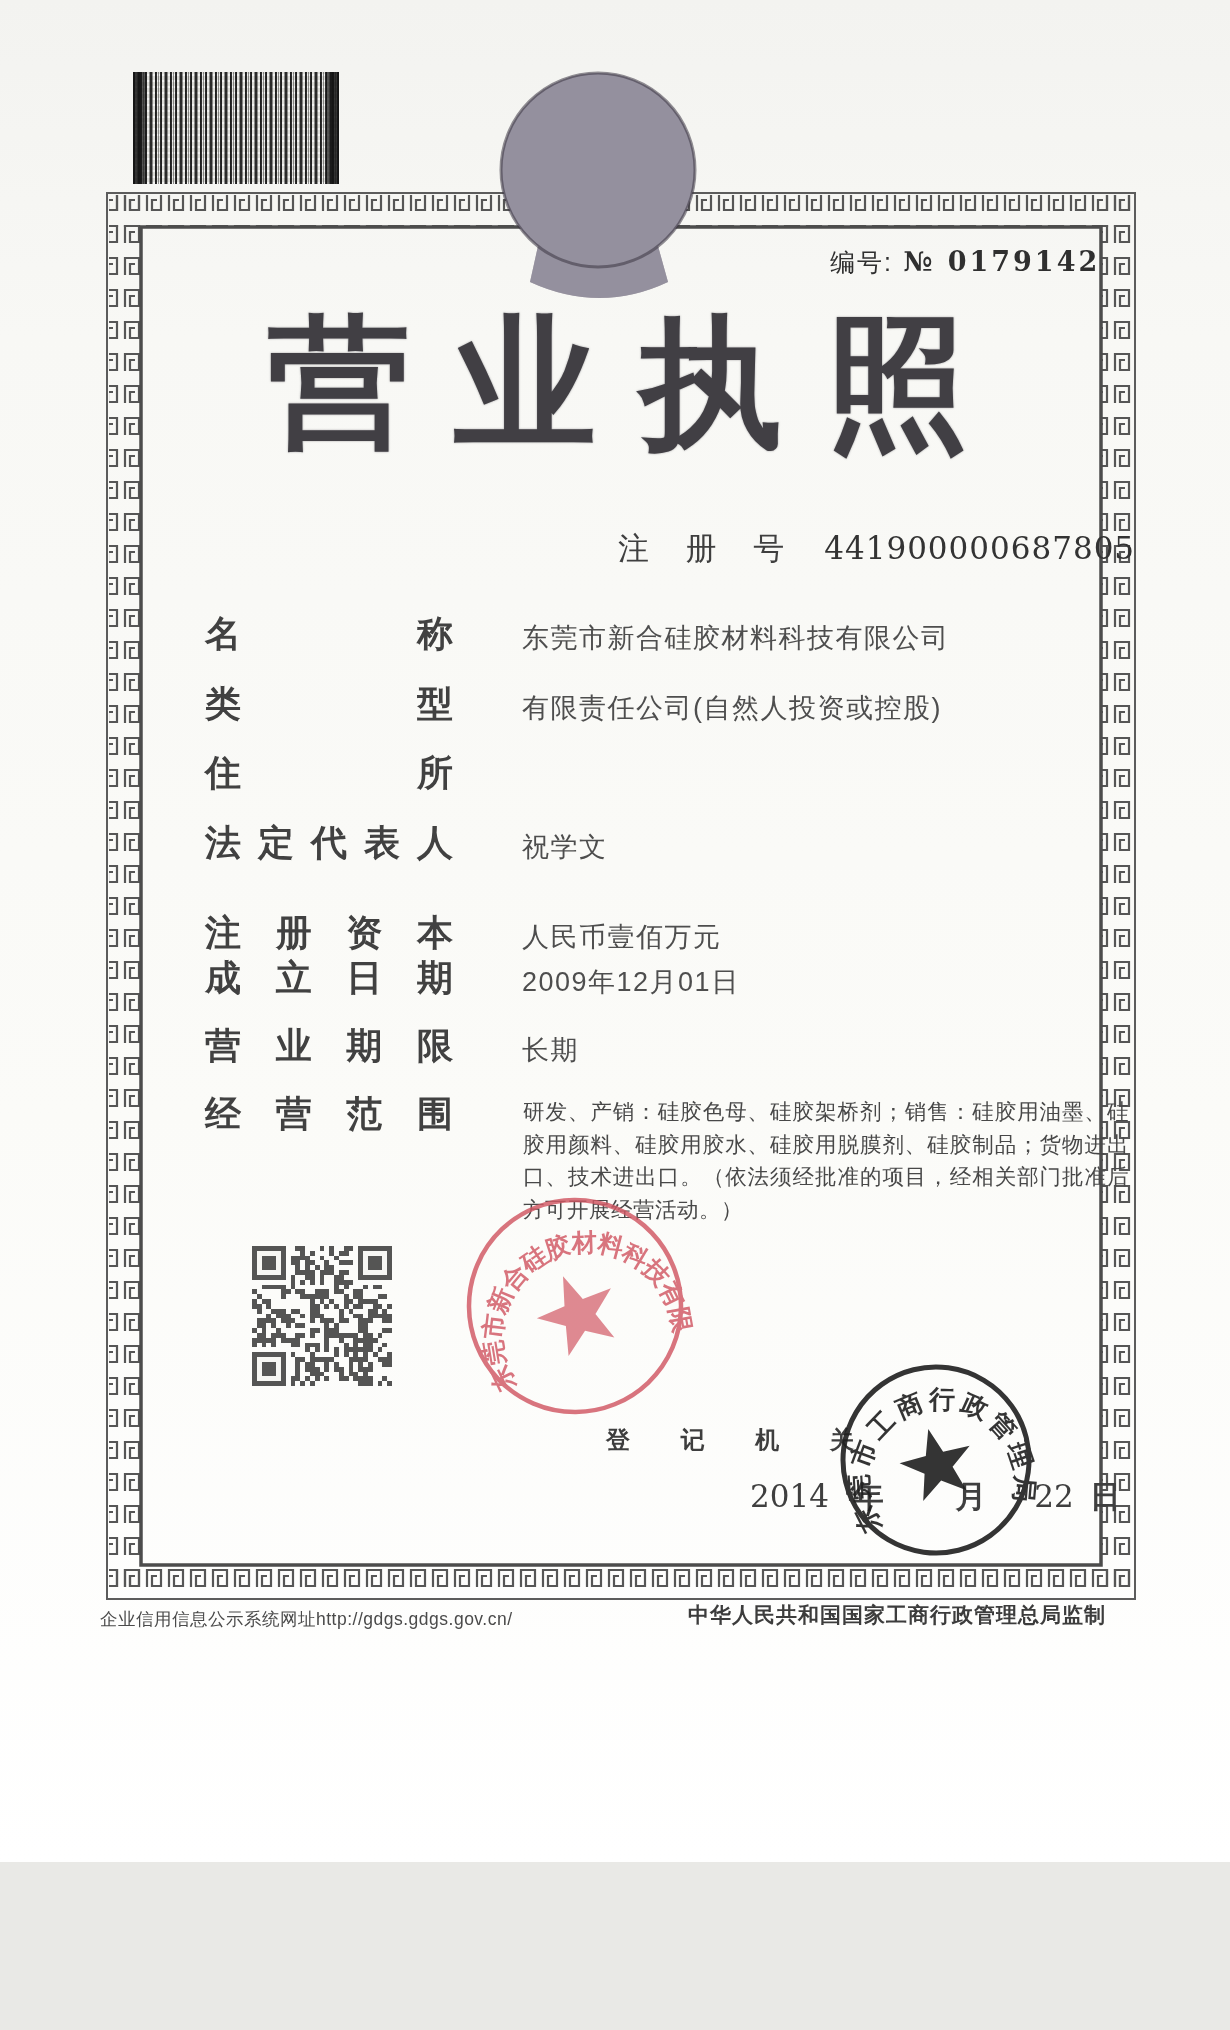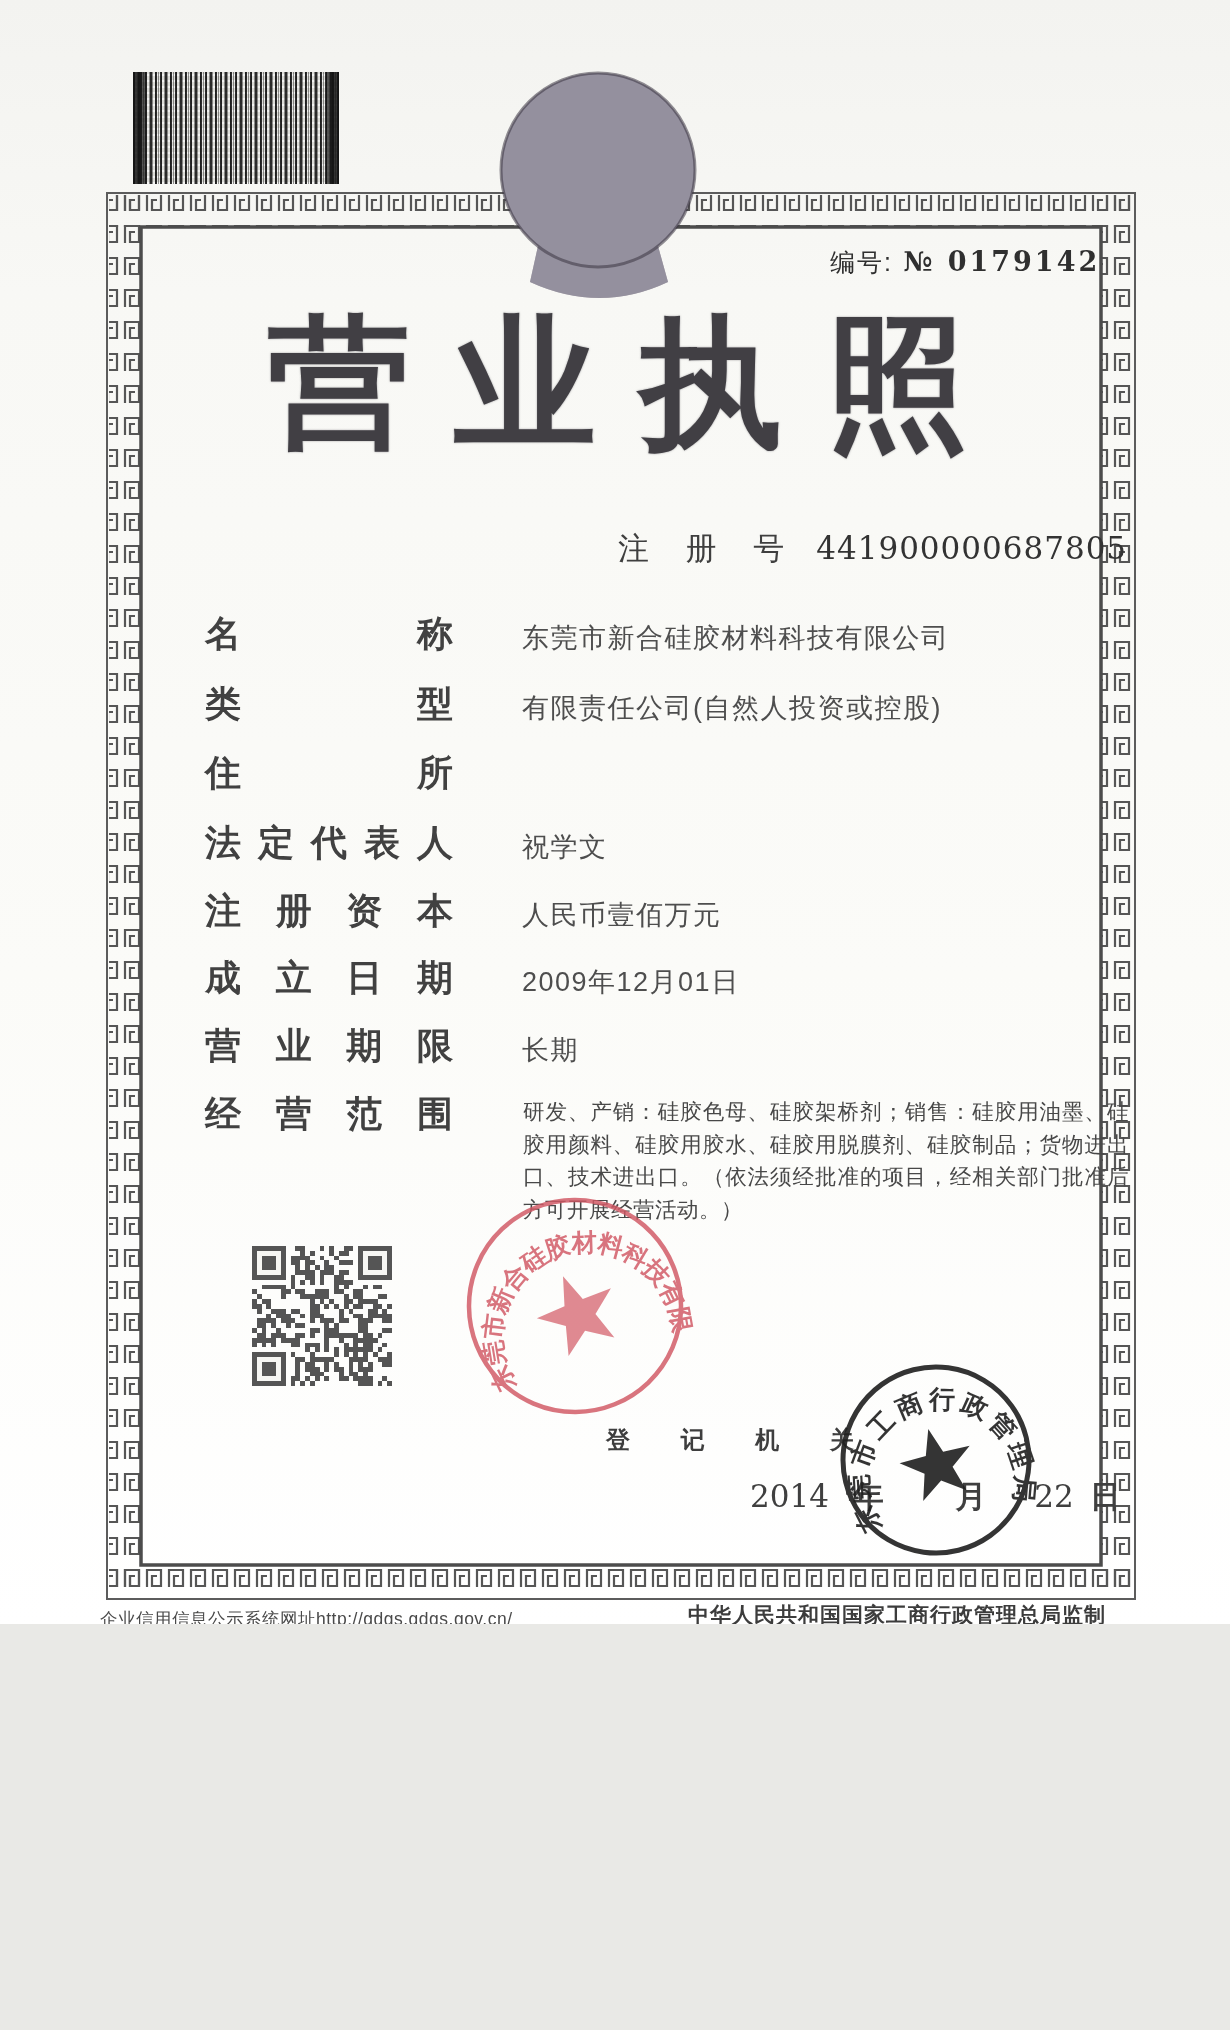--- a/index.html
+++ b/index.html
@@ -1,17 +1,17 @@
 <!DOCTYPE html>
 <html><head>
 <meta charset="utf-8">
 <style>
   html,body{margin:0;padding:0;background:#e9e9e6;}
   .page{
-    position:relative;width:1230px;height:1624px;overflow:hidden;
+    position:relative;width:1230px;height:1862px;overflow:hidden;
     background:linear-gradient(180deg,#f3f3f0 0%,#f8f8f5 18%,#fbfbf8 60%,#ffffff 100%);
     font-family:"Liberation Sans","DejaVu Sans",sans-serif;color:#3d3d3d;
   }
   
   .barcode{
     position:absolute;left:133px;top:72px;width:192px;height:112px;
     background-color:#d8d8d4;
     background-image:
       repeating-linear-gradient(90deg,rgba(22,22,22,.88) 0 2px,rgba(255,255,255,0) 2px 5px),
       repeating-linear-gradient(90deg,rgba(30,30,30,.45) 0 1px,transparent 1px 3px),
@@ -29,21 +29,21 @@
     font-size:25px;color:#2f2f2f;letter-spacing:2px;
   }
   .serial .no{font-family:"DejaVu Serif","Liberation Serif",serif;font-weight:bold;font-size:27px;margin-left:10px;letter-spacing:3px;}
   .title{
     position:absolute;left:268px;top:312px;white-space:nowrap;line-height:1;
     font-size:142px;font-weight:bold;letter-spacing:44px;color:#413f44;
     font-family:"DejaVu Sans","Liberation Sans",sans-serif;
     text-shadow:0 0 2px rgba(70,68,74,.55);
   }
   .regno{
-    position:absolute;left:618px;top:528px;display:flex;align-items:baseline;white-space:nowrap;
+    position:absolute;left:618px;top:528px;display:flex;align-items:baseline;white-space:nowrap;gap:8px;
   }
   .regno .lab{font-size:31px;letter-spacing:14px;color:#3f3f3f;}
   .regno .num{font-family:"DejaVu Serif","Liberation Serif",serif;font-size:31px;letter-spacing:1px;color:#333;margin-left:18px;}
   .frow{position:absolute;left:205px;display:flex;align-items:flex-start;gap:47px;}
   .flabel{
     width:248px;font-size:36px;font-weight:bold;color:#414141;line-height:1.1;
     text-align:justify;text-align-last:justify;flex:none;letter-spacing:0;
   }
   .fvalue{
     margin-left:22px;padding-top:6px;font-size:27px;color:#4e4e4e;letter-spacing:1.5px;white-space:nowrap;
@@ -134,21 +134,21 @@
     <div class="flabel">类型</div>
     <div class="fvalue">有限责任公司(自然人投资或控股)</div>
   </div>
   <div class="frow" style="top:753px">
     <div class="flabel">住所</div>
   </div>
   <div class="frow" style="top:823px">
     <div class="flabel">法定代表人</div>
     <div class="fvalue">祝学文</div>
   </div>
-  <div class="frow" style="top:891px">
+  <div class="frow" style="top:913px">
     <div class="flabel">注册资本</div>
     <div class="fvalue">人民币壹佰万元</div>
   </div>
   <div class="frow" style="top:958px">
     <div class="flabel">成立日期</div>
     <div class="fvalue">2009年12月01日</div>
   </div>
   <div class="frow" style="top:1026px">
     <div class="flabel">营业期限</div>
     <div class="fvalue">长期</div>

